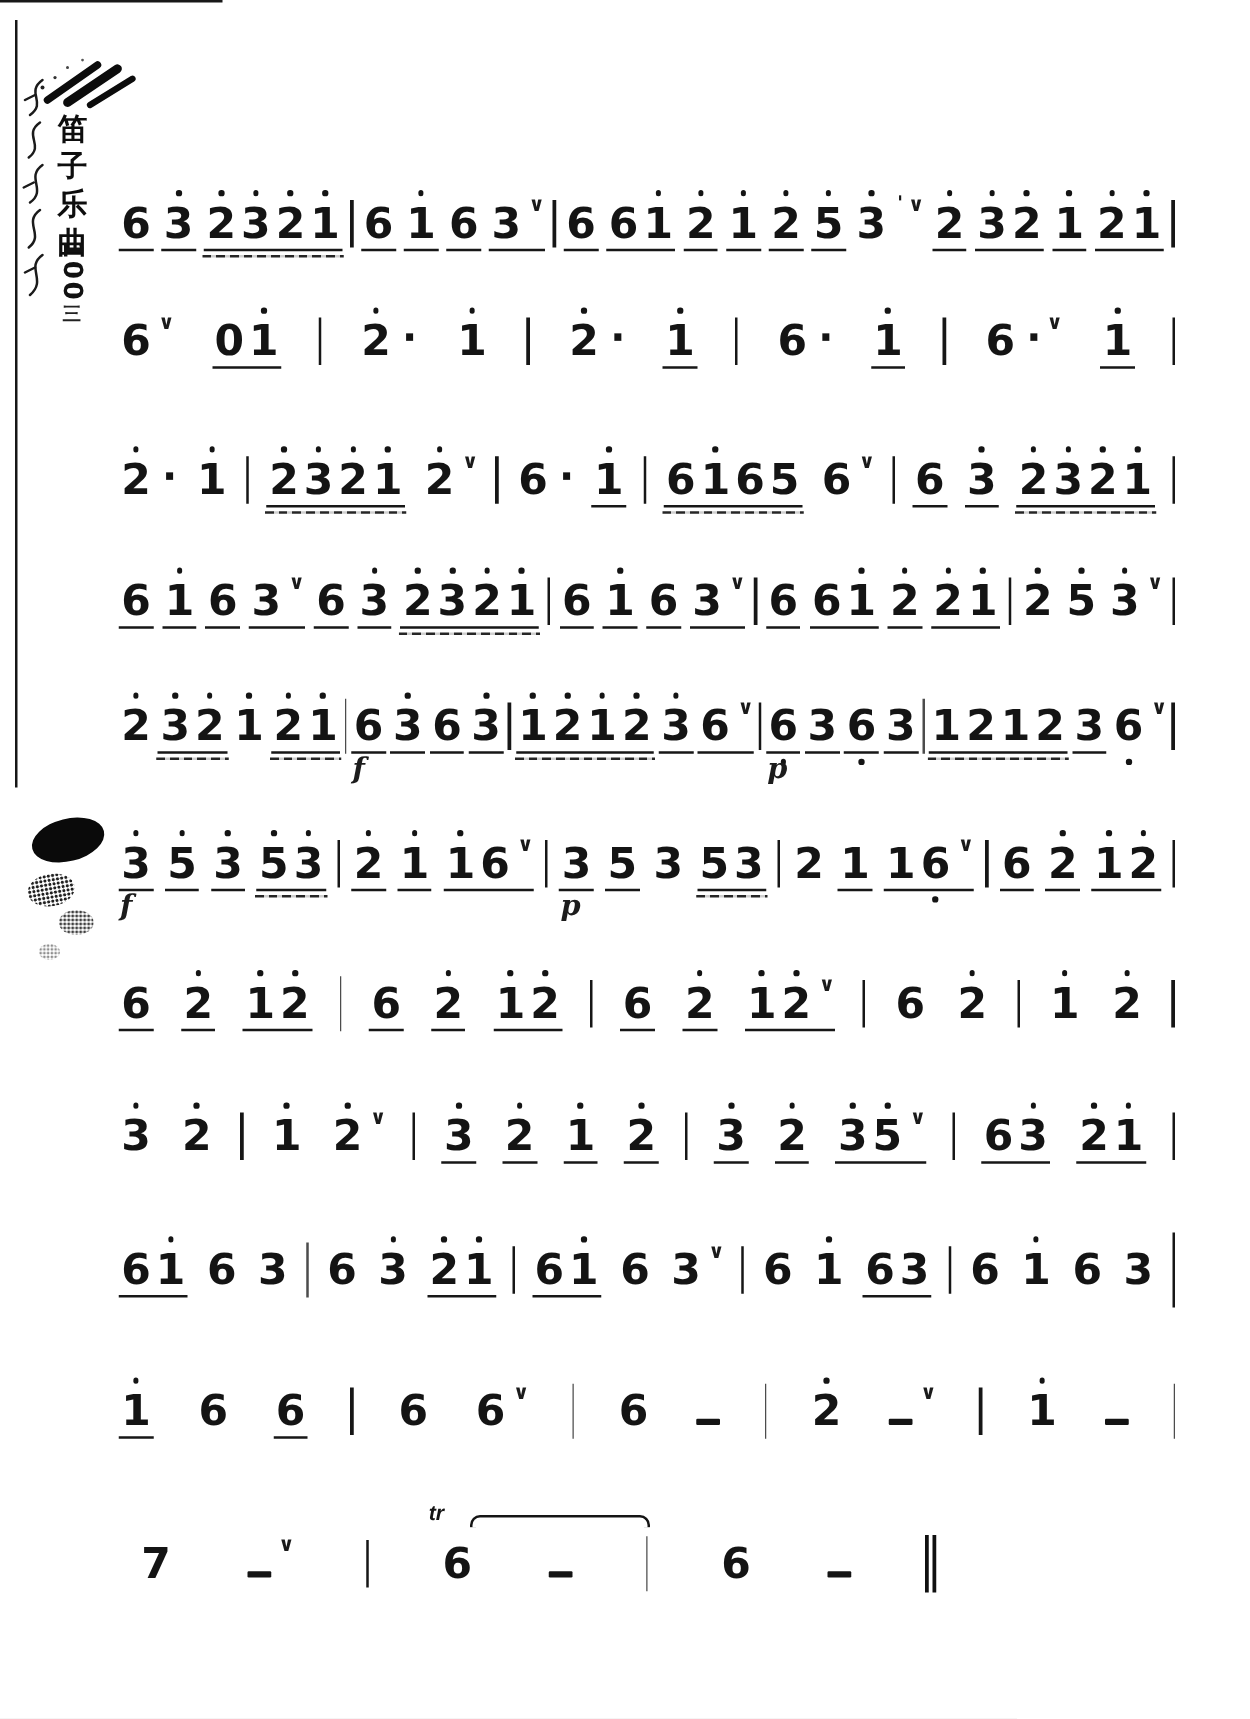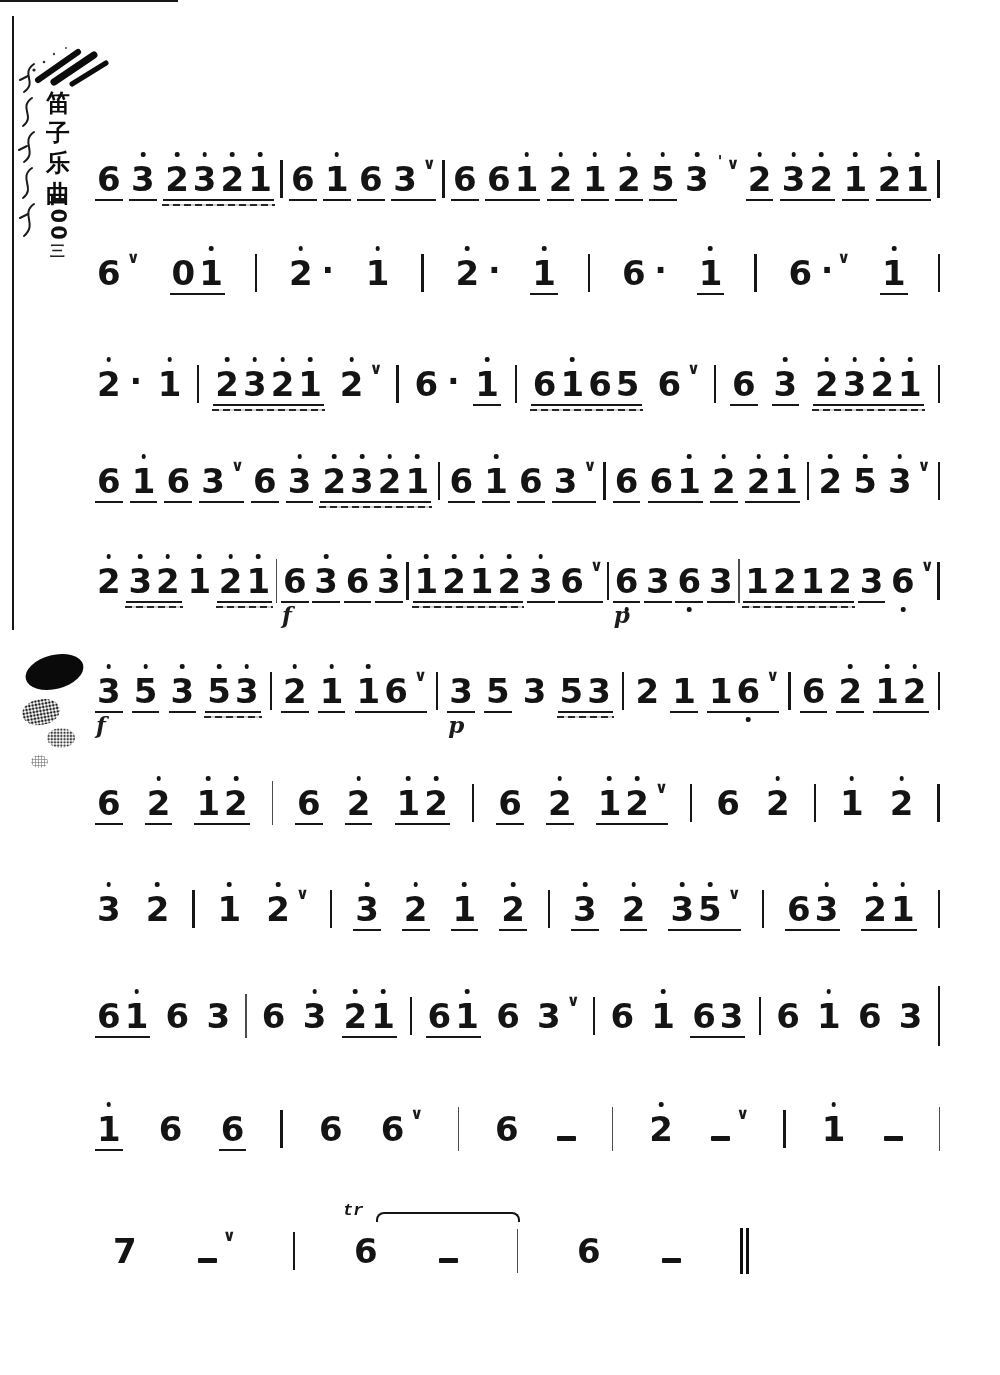--- a/index.html
+++ b/index.html
@@ -47,21 +47,21 @@
   .tick{font-size:15px;font-weight:700;position:relative;top:-17px;margin-left:7px}
   .aug{font-size:32px;font-weight:700;margin-left:7px;position:relative;top:-3px;line-height:1}
   .dyn{position:absolute;left:1px;top:37px;font-family:"DejaVu Serif",serif;font-style:italic;
        font-weight:600;font-size:23px;color:#1c1c1c}
   .bar{width:2.3px;height:38px;background:#161616;flex:none}
   .bar.faint{width:1.3px;background:#4c4c4c;height:44px}
   .bar.tall{height:60px}
   .endbar{display:flex;gap:2.6px;align-items:center;flex:none}
   .endbar i{display:block;width:3.4px;height:46px;background:#101010}
   .dashnote{width:19px;height:5.2px;background:#141414;border-radius:1px;display:inline-block}
-  .trmark{position:absolute;left:-9px;top:-33px;font-family:Liberation Mono, monospace;font-style:italic;
+  .trmark{position:absolute;left:-9px;top:-33px;font-family:Liberation Sans, sans-serif;font-style:italic;
           font-size:17px;font-weight:600}
   .trline{position:absolute;left:24px;top:-22px;width:140px;height:8px;
           border-top:2.3px solid #141414;border-left:2.3px solid #141414;
           border-right:2.3px solid #141414;border-radius:8px 8px 0 0;z-index:3}
 </style>
 </head>
 <body>
 
 <div class="page">
   <div class="topline"></div>

